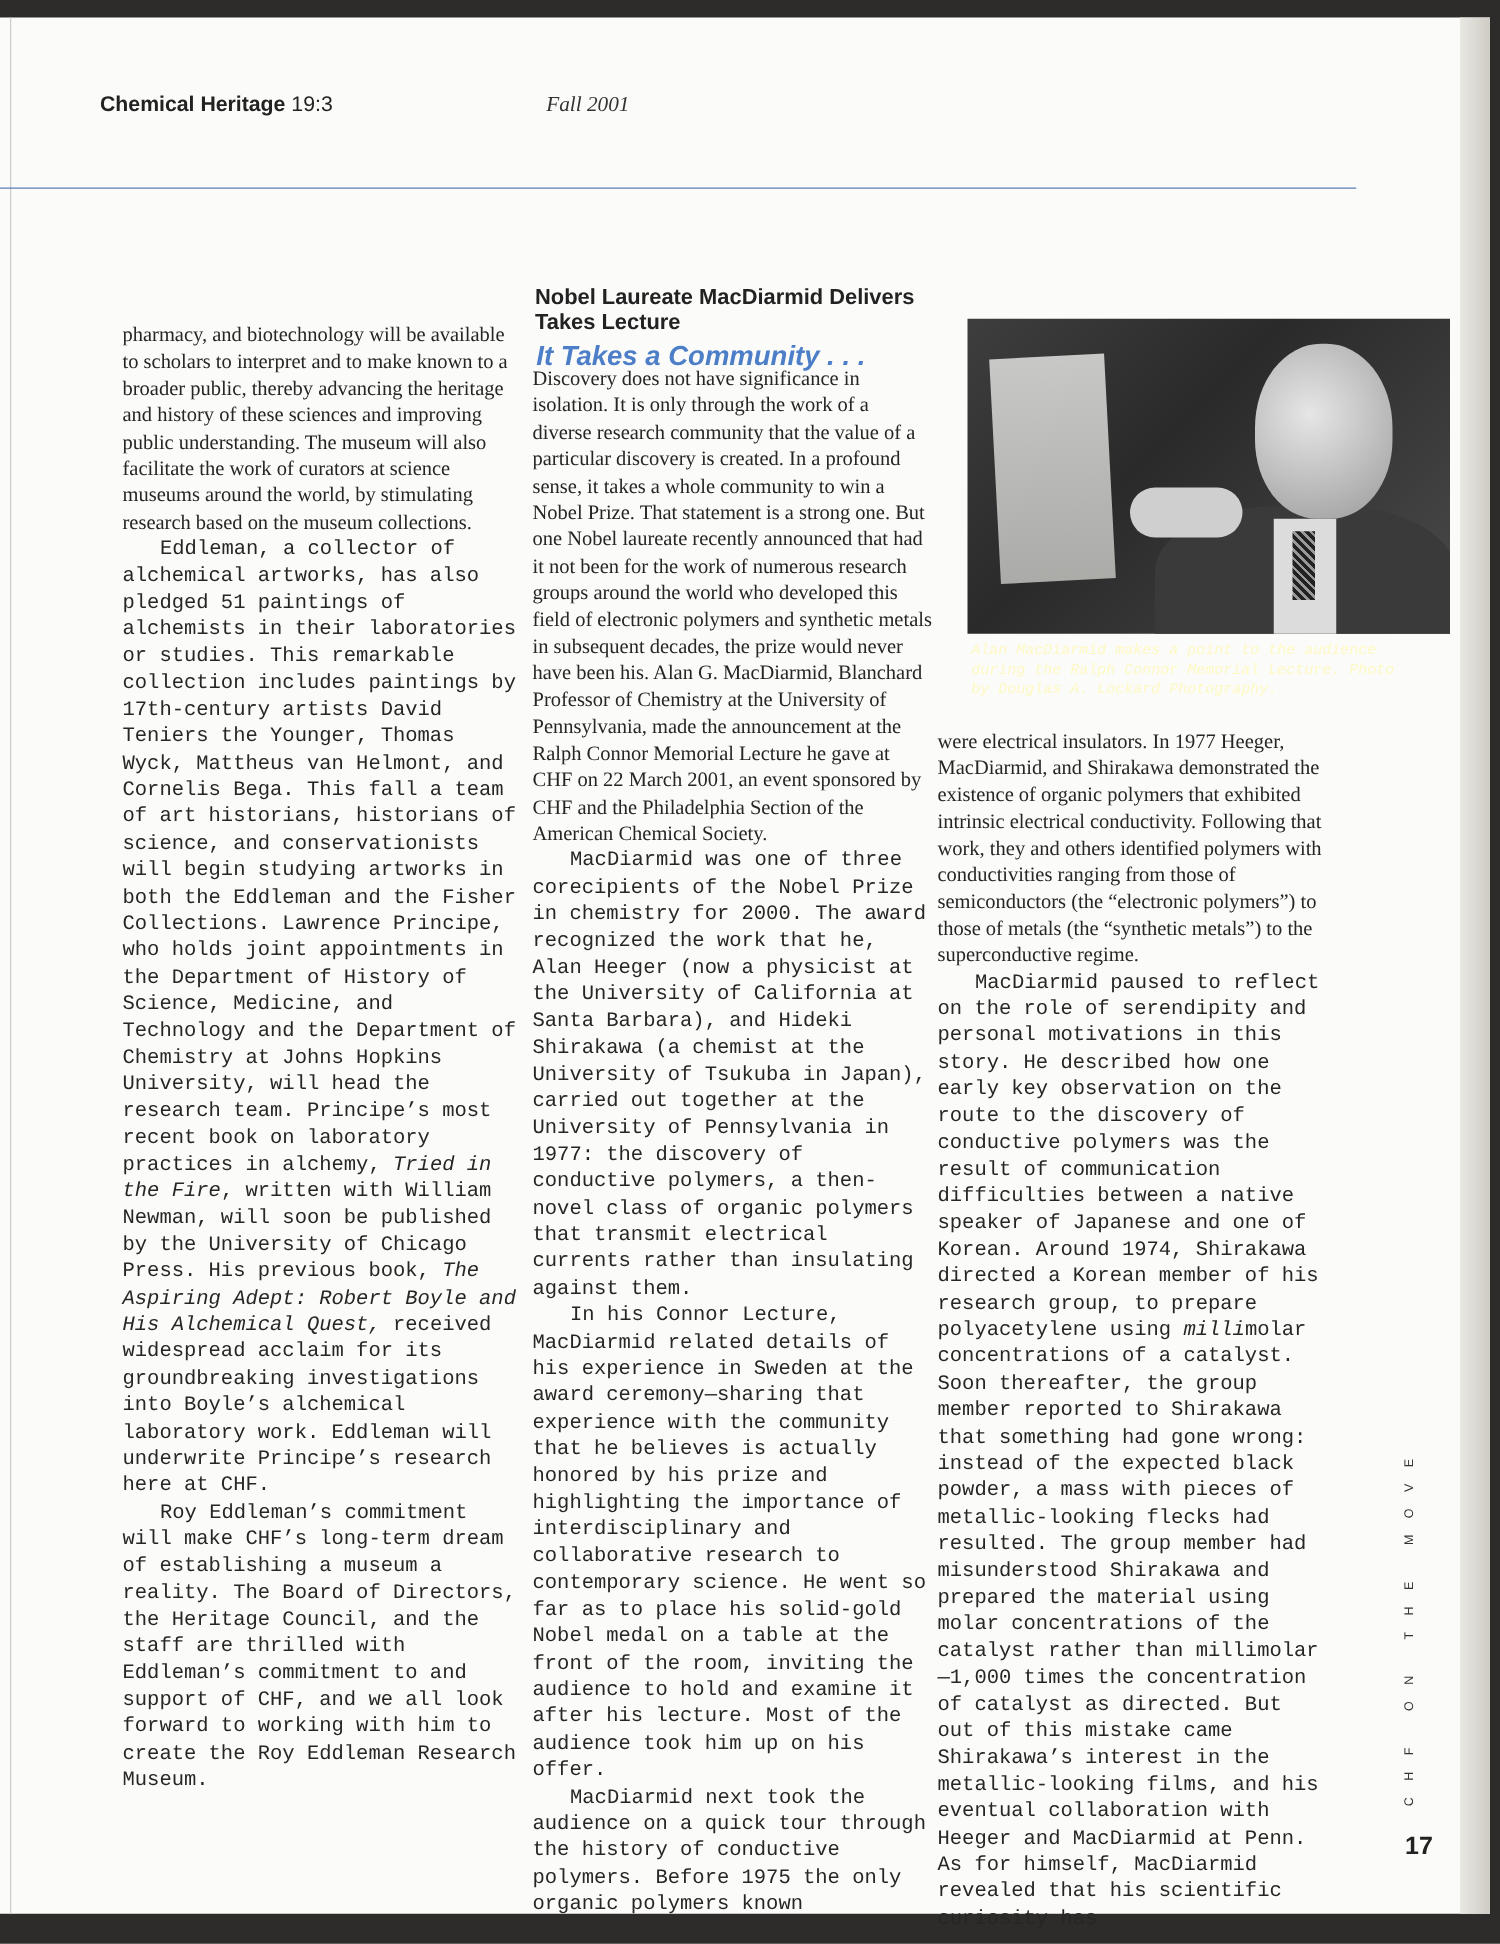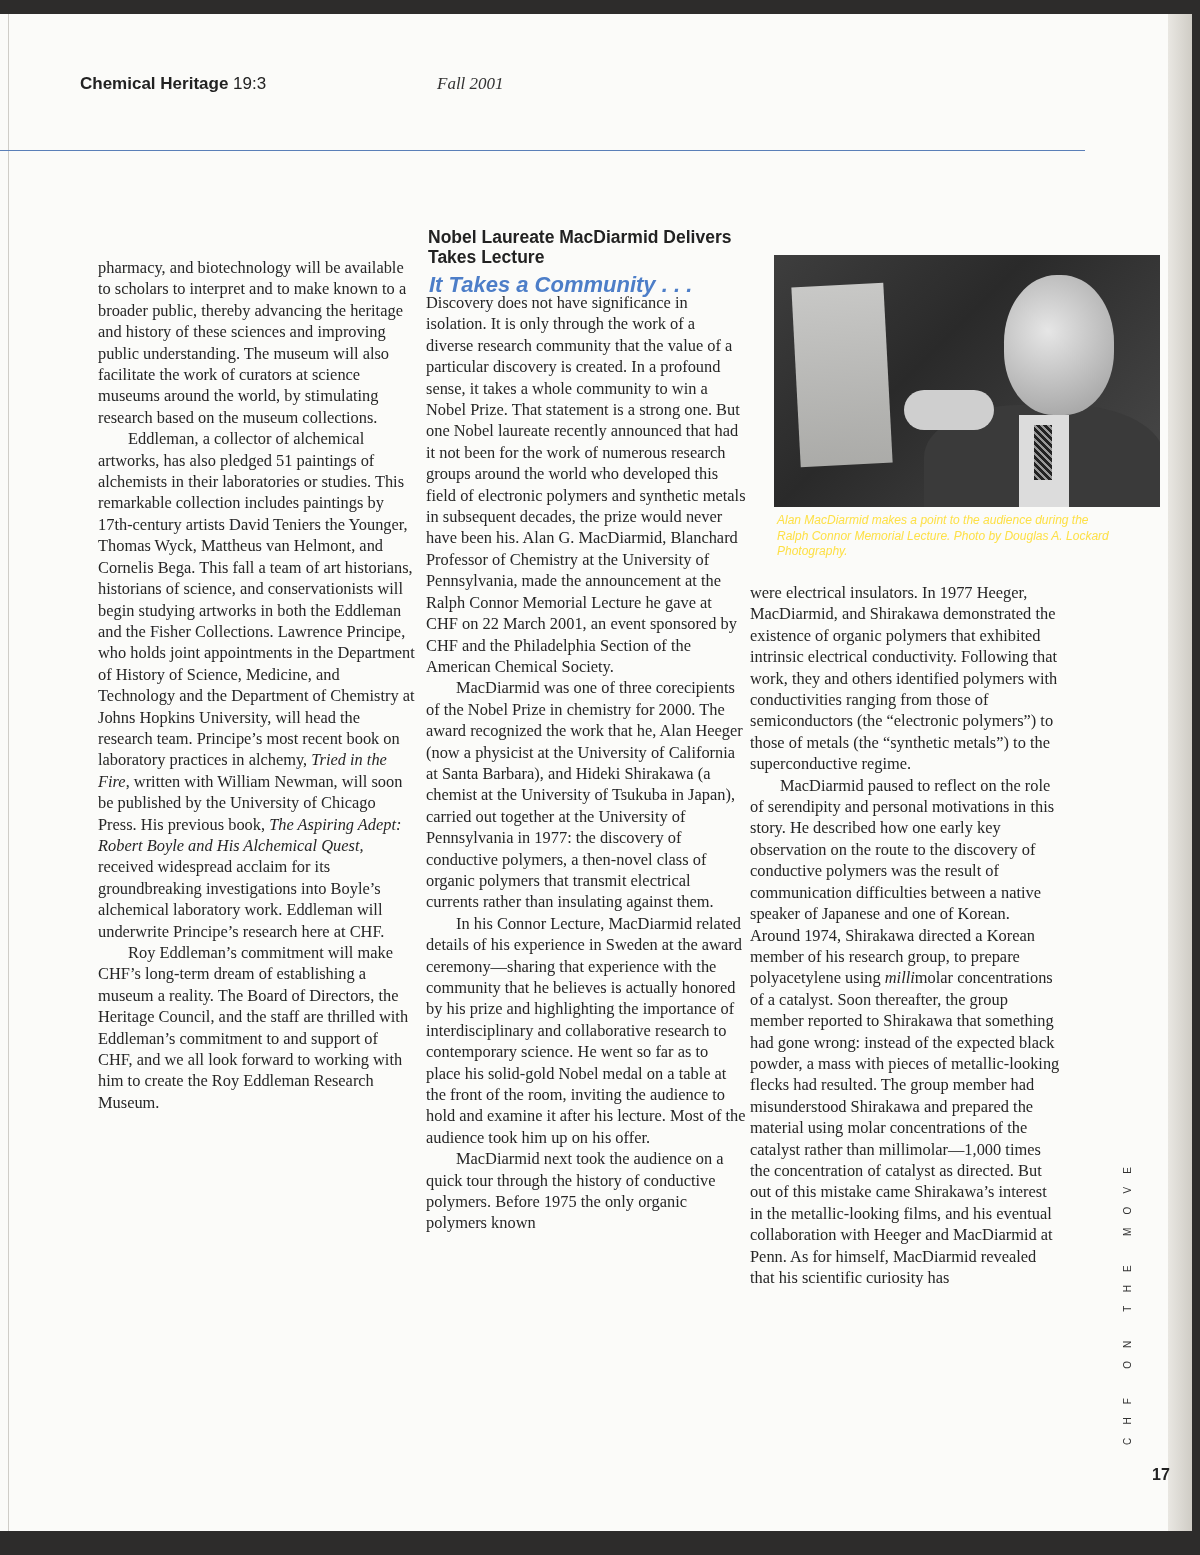--- a/index.html
+++ b/index.html
@@ -6,37 +6,37 @@
   body { width:1200px; height:1555px; background:#2d2c2b; position:relative; overflow:hidden; font-family:"Liberation Serif", serif; }
   .page { position:absolute; left:0; top:14px; width:1192px; height:1517px; background:#fbfbf9; }
   .spine { position:absolute; left:8px; top:14px; width:1px; height:1517px; background:#cfcdc8; }
   .runhead { position:absolute; top:74px; font-size:17px; color:#222; }
   .runhead.left { left:80px; font-family:"Liberation Sans", sans-serif; }
   .runhead.left b { font-weight:bold; }
   .runhead.right { left:425px; font-family:"Liberation Serif", serif; font-style:italic; color:#333;margin-left:12px; }
   .rule { position:absolute; left:0; top:150px; width:1085px; height:1px; background:#5a7fb8; }
   .col { position:absolute; font-size:16.4px; line-height:21.4px; color:#262626; }
   .col p { margin:0; text-align:left; }
-  .col p.indent { text-indent:30px; }
+  .col p.indent { text-indent:30px;font-family:Liberation Mono, monospace; }
   .col1 { left:84px; top:257px; width:318px;margin-left:14px; }
   .col2 { left:426px; top:269px; width:320px; }
   .col3 { left:750px; top:582px; width:310px; }
   .headline { position:absolute; left:428px; top:227px; width:320px; font-family:"Liberation Sans", sans-serif; font-weight:bold; font-size:17.5px; line-height:20px; color:#222; }
   .kicker { position:absolute; left:429px; top:247px; font-family:"Liberation Sans", sans-serif; font-weight:bold; font-style:italic; font-size:22px; color:#4d7ec8; margin-top:0; }
   .photo { position:absolute; left:774px; top:255px; width:386px; height:252px; background:linear-gradient(135deg,#3e3e3e 0%,#2a2a2a 40%,#4a4a4a 100%); overflow:hidden; }
   .photo .paper { position:absolute; left:22px; top:30px; width:92px; height:180px; background:linear-gradient(180deg,#d8d8d6,#b9b9b6); transform:rotate(-3deg); opacity:0.9; }
   .photo .head { position:absolute; left:230px; top:20px; width:110px; height:140px; border-radius:48% 48% 45% 45%; background:radial-gradient(circle at 40% 40%,#e6e6e6,#9a9a9a); }
   .photo .body { position:absolute; left:150px; top:150px; width:240px; height:130px; border-radius:40% 40% 0 0; background:#3a3a3a; }
   .photo .shirt { position:absolute; left:245px; top:160px; width:50px; height:100px; background:#dcdcdc; }
   .photo .tie { position:absolute; left:260px; top:170px; width:18px; height:55px; background:repeating-linear-gradient(45deg,#222 0 3px,#999 3px 5px); }
   .photo .hand { position:absolute; left:130px; top:135px; width:90px; height:40px; border-radius:20px; background:#cfcfcf; }
-  .caption { position:absolute; left:777px; top:513px; width:340px; font-family:Liberation Sans, sans-serif; font-style:italic; font-size:12px; line-height:15.6px; color:#fde047; }
+  .caption { position:absolute; left:777px; top:513px; width:340px; font-family:Liberation Mono, monospace; font-style:italic; font-size:12px; line-height:15.6px; color:#fef9c3; }
   .sidebar-vertical { position:absolute; left:1122px; top:1195px; width:16px; height:250px; }
   .sidebar-vertical span { position:absolute; left:0; top:0; writing-mode:vertical-rl; transform:rotate(180deg); font-family:"Liberation Sans", sans-serif; font-size:10px; letter-spacing:13.2px; color:#333; white-space:nowrap; height:250px; text-align:left; }
-  .folio { position:absolute; left:1124px; top:1466px; font-family:"Liberation Sans", sans-serif; font-weight:bold; font-size:16px; color:#222;margin-left:28px; }
+  .folio { position:absolute; left:1124px; top:1466px; font-family:"Liberation Sans", sans-serif; font-weight:bold; font-size:20px; color:#222; }
   .right-edge { position:absolute; left:1168px; top:14px; width:24px; height:1517px; background:linear-gradient(90deg,#e9e7e2,#cfccc5); }
   em { font-style:italic; }
 </style>
 </head>
 <body>
 
 <div class="page"></div>
 <div class="spine"></div>
 <div class="right-edge"></div>
 

